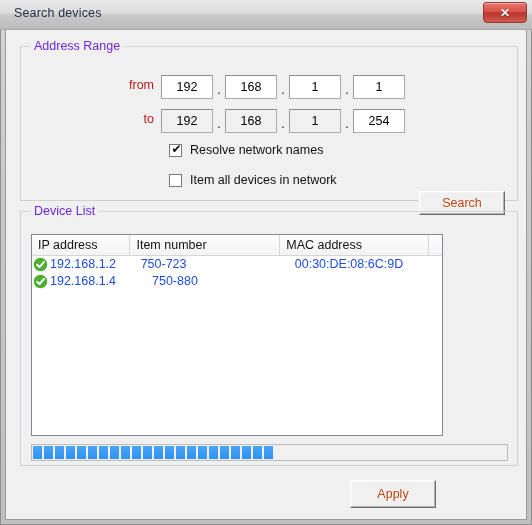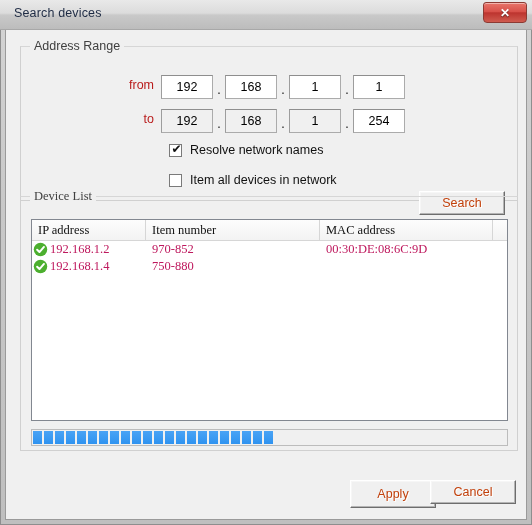--- a/index.html
+++ b/index.html
@@ -103,26 +103,26 @@
     border-top-color: #d6d6d6;
     background: transparent;
   }
   .group-legend {
     position: absolute;
     top: -8px;
     left: 9px;
     padding: 0 4px;
     background: #f0f0f0;
     font-size: 12.5px;
-    color: #404040;
+    color: #6d28d9;
     white-space: nowrap;
   }
 
   #group-address { left: 14px; top: 15px; width: 498px; height: 155px; }
-  #group-devices { left: 14px; top: 165px; width: 498px; height: 255px; font-family: Liberation Serif, serif; }
+  #group-devices { left: 14px; top: 180px; width: 498px; height: 255px; }
 
   
   .ip-row { position: absolute; height: 24px; }
   #ip-row-from { left: 0px; top: 28px; }
   #ip-row-to   { left: 0px; top: 62px; }
 
   .ip-label {
     position: absolute;
     right: 0;
     top: 3px;
@@ -214,21 +214,21 @@
     text-shadow: 1px 1px 0 #ffffff;
     cursor: default;
   }
   #btn-search { left: 398px; top: 144px; width: 86px; height: 24px; }
 
   
   .listbox {
     position: absolute;
     left: 10px;
     top: 22px;
-    width: 477px;
+    width: 412px;
     height: 202px;
     box-sizing: border-box;
     border: 1px solid #828790;
     background: #ffffff;
     overflow: hidden;
   }
   .list-header {
     position: relative;
     height: 21px;
     box-sizing: border-box;
@@ -250,21 +250,21 @@
   .hcell.c0 { width: 114px; }
   .hcell.c1 { width: 174px; }
   .hcell.c2 { width: 173px; }
   .hcell.c3 { width: 14px; border-right: none; }
 
   .list-rows { position: relative; background: #ffffff; }
   .lrow { position: relative; height: 17px; display: flex; align-items: center; cursor: default; }
   .lcell {
     box-sizing: border-box;
     font-size: 12.5px;
-    color: #be185d;
+    color: #1d4ed8;
     line-height: 17px;
     white-space: nowrap;
     overflow: hidden;
   }
   .lcell.c0 { width: 114px; padding-left: 18px; position: relative; }
   .lcell.c1 { width: 174px; padding-left: 6px; }
   .lcell.c2 { width: 173px; padding-left: 6px; }
 
   .status-ok {
     position: absolute;
@@ -372,21 +372,21 @@
           <div class="hcell c1">Item number</div>
           <div class="hcell c2">MAC address</div>
           <div class="hcell c3"></div>
         </div>
         <div class="list-rows" id="device-rows">
             <div class="lrow">
               <div class="lcell c0"><svg class="status-ok" viewBox="0 0 16 16">
                   <circle cx="8" cy="8" r="7.2" fill="#4caf2f"></circle>
                   <path d="M4.4 8.2 L6.9 10.7 L11.7 5.3" stroke="#ffffff" stroke-width="2.1" fill="none" stroke-linecap="round" stroke-linejoin="round"></path>
                 </svg><span>192.168.1.2</span></div>
-              <div class="lcell c1">970-852</div>
+              <div class="lcell c1">750-723</div>
               <div class="lcell c2">00:30:DE:08:6C:9D</div>
             </div>
             <div class="lrow">
               <div class="lcell c0"><svg class="status-ok" viewBox="0 0 16 16">
                   <circle cx="8" cy="8" r="7.2" fill="#4caf2f"></circle>
                   <path d="M4.4 8.2 L6.9 10.7 L11.7 5.3" stroke="#ffffff" stroke-width="2.1" fill="none" stroke-linecap="round" stroke-linejoin="round"></path>
                 </svg><span>192.168.1.4</span></div>
               <div class="lcell c1">750-880</div>
             </div>
           </div>
@@ -414,15 +414,14 @@
             <div class="chunk" style="background: linear-gradient(rgb(74, 163, 245) 0%, rgb(47, 147, 240) 100%);"></div>
             <div class="chunk" style="background: linear-gradient(rgb(74, 163, 245) 0%, rgb(47, 147, 240) 100%);"></div>
             <div class="chunk" style="background: linear-gradient(rgb(74, 163, 245) 0%, rgb(47, 147, 240) 100%);"></div>
             <div class="chunk" style="background: linear-gradient(rgb(74, 163, 245) 0%, rgb(47, 147, 240) 100%);"></div>
             <div class="chunk" style="background: linear-gradient(rgb(74, 163, 245) 0%, rgb(47, 147, 240) 100%);"></div>
           </div>
       </div>
     </div>
 
     <div class="btn" id="btn-apply">Apply</div>
-    <div class="btn" id="btn-cancel">Cancel</div>
   </div>
 </div>
 
 </body></html>

